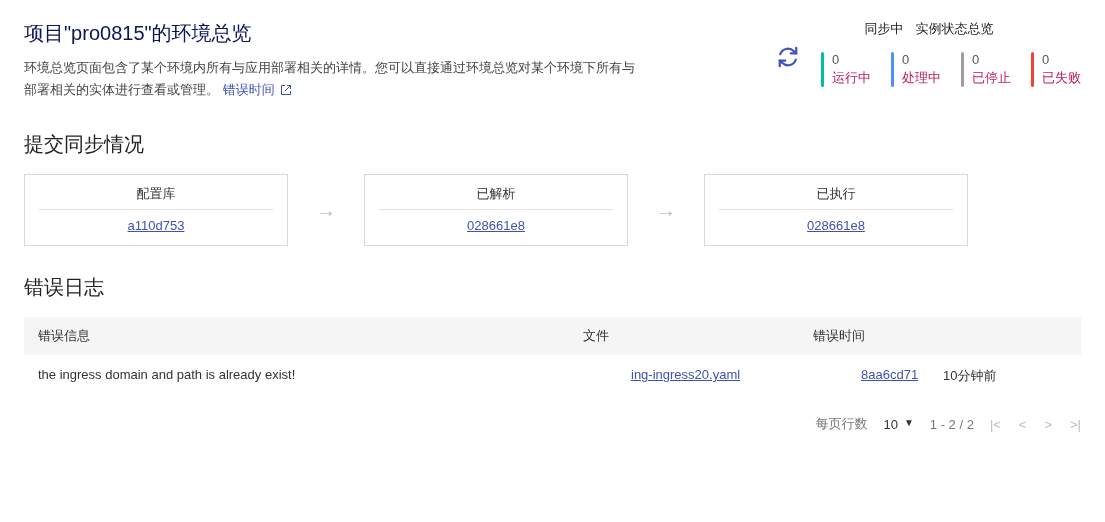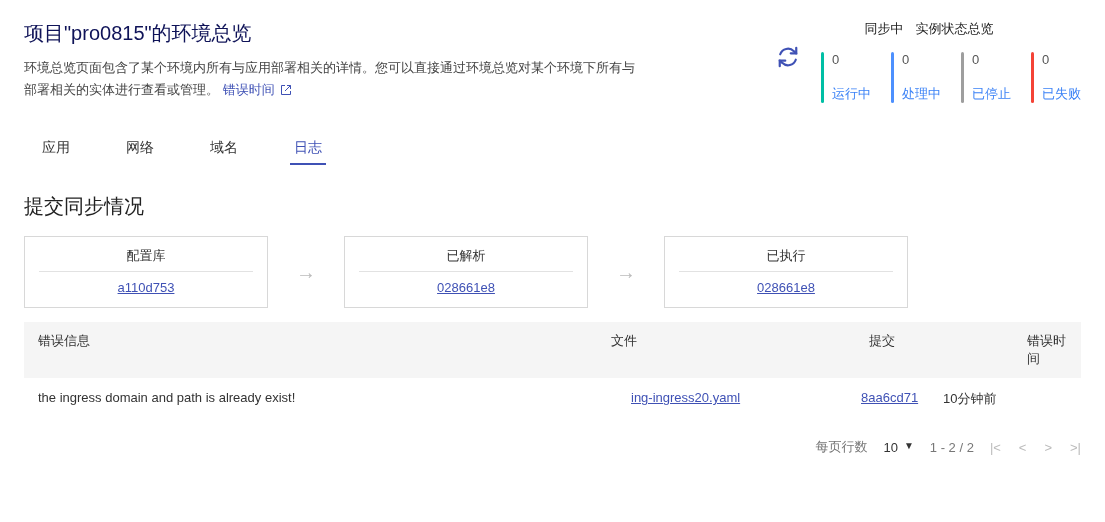--- a/index.html
+++ b/index.html
@@ -25,41 +25,41 @@
 
   .counts { display: flex; gap: 20px; margin-top: 6px; }
   .count-item { display: flex; align-items: stretch; gap: 8px; }
   .bar { width: 3px; border-radius: 2px; }
   .bar-g { background: #00bfa5; }
   .bar-b { background: #4d90fe; }
   .bar-gr { background: #9e9e9e; }
   .bar-r { background: #f44336; }
   .count-text { display: flex; flex-direction: column; }
   .count-num { color: #555; font-size: 13px; }
-  .count-lab { color: #3b82f6; font-size: 13px; margin-top: 18px; }
+  .count-lab { color: #be185d; font-size: 13px; margin-top: 2px; }
 
   .tabs { display: flex; gap: 48px; margin-top: 30px; border-bottom: 0; padding-left: 14px; }
   .tab { font-size: 14px; color: #333; padding: 6px 4px; cursor: pointer; }
   .tab.active { color: #3f51b5; border-bottom: 2px solid #3f51b5; }
 
   .section-title { font-size: 20px; color: #222; margin-top: 28px; margin-bottom: 16px; }
 
   .flow { display: flex; align-items: center; gap: 28px; margin-bottom: 14px; }
   .card {
     border: 1px solid #d8d8d8;
-    width: 244px;
+    width: 264px;
     text-align: center;
     padding: 10px 0 12px 0;
   }
   .card-title { font-size: 13px; color: #333; padding-bottom: 6px; border-bottom: 1px solid #e2e2e2; margin: 0 14px 8px 14px; }
   .card-link { color: #3f51b5; font-size: 13px; margin-top: 20px; }
   .arrow { color: #bbb; font-size: 20px; }
 
   .table { width: 100%; }
-  .thead { display: flex; background: #f5f5f5; color: #333; font-size: 13px; padding: 10px 14px; gap: 28px; }
+  .thead { display: flex; background: #f5f5f5; color: #333; font-size: 13px; padding: 10px 14px; }
   .trow { display: flex; padding: 12px 14px; font-size: 13px; color: #333; }
   .c-msg { flex: 0 0 545px; }
   .c-file { flex: 0 0 230px; }
   .c-commit { flex: 0 0 130px; }
   .c-time { flex: 1; }
   .cell-link { color: #3f51b5; padding-left: 48px; }
 
   .pager {
     display: flex;
     justify-content: flex-end;
@@ -140,52 +140,46 @@
                 <span class="count-num">0</span>
                 <span class="count-lab">已失败</span>
               </div>
             </div>
           </div>
         </div>
       </div>
     </div>
   </div>
 
-  <div class="tabs">
-    <div class="tab">应用</div>
-    <div class="tab">网络</div>
-    <div class="tab">域名</div>
-    <div class="tab active">日志</div>
-  </div>
 
   <div class="section-title">提交同步情况</div>
 
   <div class="flow">
     <div class="card">
       <div class="card-title">配置库</div>
       <a class="card-link" href="#">a110d753</a>
     </div>
     <span class="arrow">→</span>
     <div class="card">
       <div class="card-title">已解析</div>
       <a class="card-link" href="#">028661e8</a>
     </div>
     <span class="arrow">→</span>
     <div class="card">
       <div class="card-title">已执行</div>
       <a class="card-link" href="#">028661e8</a>
     </div>
   </div>
 
+  <div class="section-title">错误日志</div>
 
   <div class="table">
     <div class="thead">
       <div class="c-msg">错误信息</div>
       <div class="c-file">文件</div>
-      <div class="c-commit">提交</div>
       <div class="c-time">错误时间</div>
     </div>
     <div class="trow">
       <div class="c-msg">the ingress domain and path is already exist!</div>
       <div class="c-file"><a href="#" class="cell-link">ing-ingress20.yaml</a></div>
       <div class="c-commit"><a href="#" class="cell-link">8aa6cd71</a></div>
       <div class="c-time">10分钟前</div>
     </div>
   </div>
 

